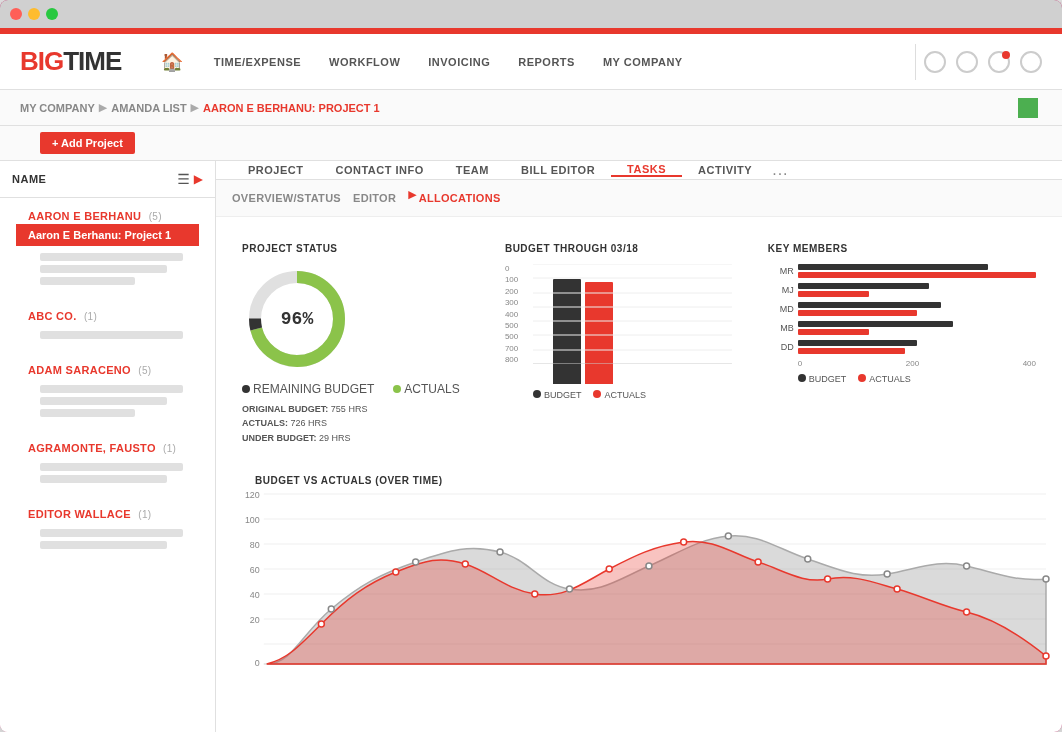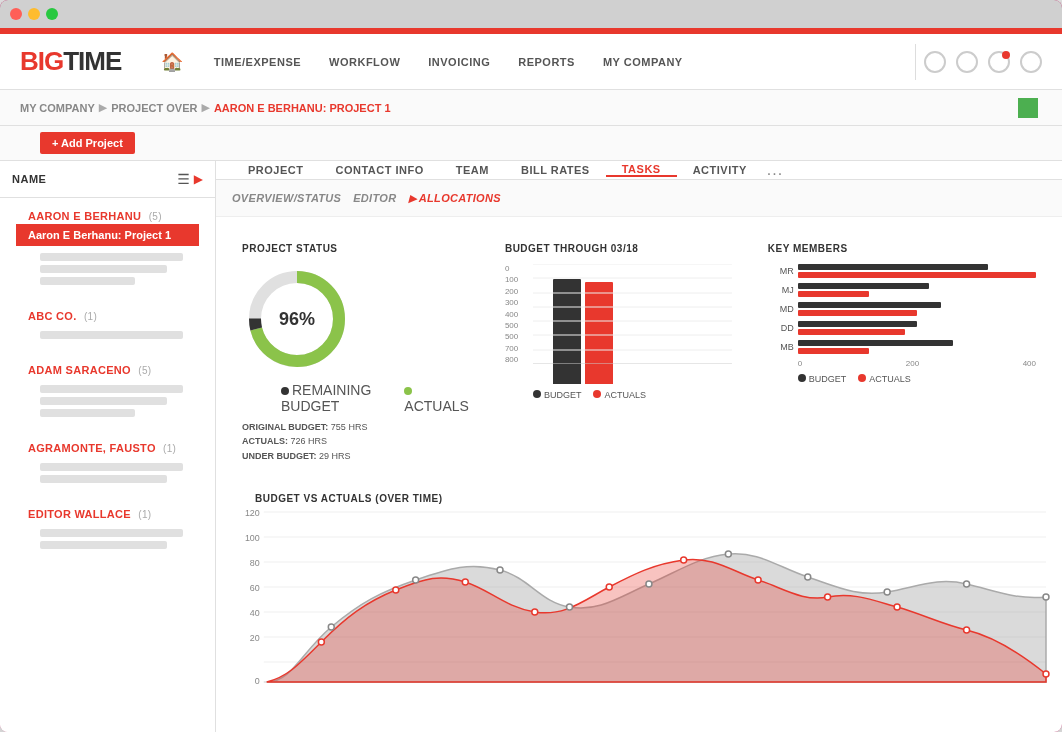--- a/index.html
+++ b/index.html
@@ -55,38 +55,38 @@
     
     .content { flex: 1; overflow-y: auto; display: flex; flex-direction: column; }
 
     
     .tabs { display: flex; align-items: center; border-bottom: 1px solid #e0e0e0; padding: 0 16px; background: #fff; flex-shrink: 0; }
     .tab { font-size: 11px; font-weight: 700; color: #555; padding: 0 16px; cursor: pointer; letter-spacing: 0.5px; white-space: nowrap; }
     .tab.active { color: #e8382d; border-bottom: 2px solid #e8382d; }
     .tab-more { font-size: 16px; color: #888; cursor: pointer; margin-left: 4px; letter-spacing: 1px; }
 
     
-    .subtabs { display: flex; align-items: center; padding: 8px 16px; border-bottom: 1px solid #eee; background: #fafafa; flex-shrink: 0; font-style: italic; }
+    .subtabs { display: flex; align-items: flex-start; padding: 8px 16px; border-bottom: 1px solid #eee; background: #fafafa; flex-shrink: 0; }
     .subtab { font-size: 11px; color: #888; padding: 4px 12px 4px 0; cursor: pointer; font-weight: 600; letter-spacing: 0.3px; }
     .subtab.active { color: #e8382d; }
 
     
     .dashboard { padding: 16px; flex: 1; }
 
     .charts-row { display: flex; gap: 16px; margin-bottom: 20px; }
     .chart-card { flex: 1; padding: 10px; }
     .chart-title { font-size: 10px; font-weight: 700; color: #333; letter-spacing: 0.5px; margin-bottom: 10px; }
 
     
     .donut-wrap { display: flex; flex-direction: column; align-items: flex-start; }
-    .donut-center { display: flex; justify-content: center; margin-bottom: 8px; }
+    .donut-center { display: flex; justify-content: center; margin-bottom: 8px; font-family: Liberation Mono, monospace; }
     .donut-container { position: relative; width: 110px; height: 110px; }
     .donut-container svg { width: 110px; height: 110px; }
     .donut-label { position: absolute; top: 50%; left: 50%; transform: translate(-50%, -50%); font-size: 18px; font-weight: 700; color: #333; }
-    .donut-legend { display: flex; gap: 28px; margin-bottom: 6px; font-size: 14px; color: #555; margin-left: 39px; }
+    .donut-legend { display: flex; gap: 19px; margin-bottom: 6px; font-size: 12px; color: #555; }
     .legend-dot { width: 8px; height: 8px; border-radius: 50%; display: inline-block; margin-right: 3px; }
     .donut-stats { font-size: 9px; color: #555; line-height: 1.6; }
     .donut-stats strong { font-weight: 700; }
 
     
     .bar-chart-wrap { display: flex; flex-direction: column; }
     .bar-chart-area { display: flex; align-items: flex-end; gap: 16px; height: 120px; position: relative; padding-left: 28px; }
     .bar-chart-yaxis { position: absolute; left: 0; top: 0; bottom: 20px; display: flex; flex-direction: column-reverse; justify-content: space-between; font-size: 8px; color: #888; }
     .bar-pair { display: flex; gap: 4px; align-items: flex-end; }
     .bar { width: 28px; border-radius: 1px 1px 0 0; }
@@ -141,21 +141,21 @@
       <div class="nav-icon-circle"></div>
       <div class="nav-icon-circle"></div>
       <div class="nav-icon-circle notification"></div>
       <div class="nav-icon-circle"></div>
     </div>
   </div>
 
   <div style="background:#fafafa; border-bottom:1px solid #e0e0e0; padding: 0 20px; display:flex; align-items:center; height:36px; position:relative; flex-shrink:0;">
     <span class="breadcrumb-link" style="font-size:11px; color:#888; font-weight:600;">MY COMPANY</span>
     <span class="breadcrumb-sep" style="margin:0 4px; color:#aaa; font-size:11px;">▶</span>
-    <span class="breadcrumb-link" style="font-size:11px; color:#888; font-weight:600;">PROJECT OVER</span>
+    <span class="breadcrumb-link" style="font-size:11px; color:#888; font-weight:600;">AMANDA LIST</span>
     <span class="breadcrumb-sep" style="margin:0 4px; color:#aaa; font-size:11px;">▶</span>
     <span class="breadcrumb-current">AARON E BERHANU: PROJECT 1</span>
     <div style="position:absolute; right:24px; top:50%; transform:translateY(-50%); width:20px; height:20px; background:#4caf50;"></div>
   </div>
   <div style="padding: 6px 20px; background:#fafafa; border-bottom:1px solid #e0e0e0; flex-shrink:0;text-decoration:underline;">
     <button class="add-project-btn">+ Add Project</button>
   </div>
 
   <div class="main">
 
@@ -223,21 +223,21 @@
         </div>
       </div>
     </div>
 
     <div class="content">
 
       <div class="tabs">
         <span class="tab">PROJECT</span>
         <span class="tab">CONTACT INFO</span>
         <span class="tab">TEAM</span>
-        <span class="tab">BILL RATES</span>
+        <span class="tab">BILL EDITOR</span>
         <span class="tab active">TASKS</span>
         <span class="tab">ACTIVITY</span>
         <span class="tab-more">...</span>
       </div>
 
       <div class="subtabs">
         <span class="subtab">OVERVIEW/STATUS</span>
         <span class="subtab">EDITOR</span>
         <span style="color:#e8382d; margin-right:2px; font-size:11px;">▶</span>
         <span class="subtab active">ALLOCATIONS</span>
@@ -334,32 +334,32 @@
 
               <div class="hbar-row">
                 <span class="hbar-label">MD</span>
                 <div class="hbar-bars">
                   <div class="hbar budget" style="width:60%;"></div>
                   <div class="hbar actuals" style="width:50%;"></div>
                 </div>
               </div>
 
               <div class="hbar-row">
+                <span class="hbar-label">MB</span>
+                <div class="hbar-bars">
+                  <div class="hbar budget" style="width:65%;"></div>
+                  <div class="hbar actuals" style="width:30%;"></div>
+                </div>
+              </div>
+
+              <div class="hbar-row">
                 <span class="hbar-label">DD</span>
                 <div class="hbar-bars">
                   <div class="hbar budget" style="width:50%;"></div>
                   <div class="hbar actuals" style="width:45%;"></div>
-                </div>
-              </div>
-
-              <div class="hbar-row">
-                <span class="hbar-label">MB</span>
-                <div class="hbar-bars">
-                  <div class="hbar budget" style="width:65%;"></div>
-                  <div class="hbar actuals" style="width:30%;"></div>
                 </div>
               </div>
               <div class="hbar-xaxis">
                 <span>0</span>
                 <span>200</span>
                 <span>400</span>
               </div>
               <div class="hbar-legend">
                 <span><span class="legend-dot" style="background:#333;"></span><span>BUDGET</span></span>
                 <span><span class="legend-dot" style="background:#e8382d;"></span><span>ACTUALS</span></span>

